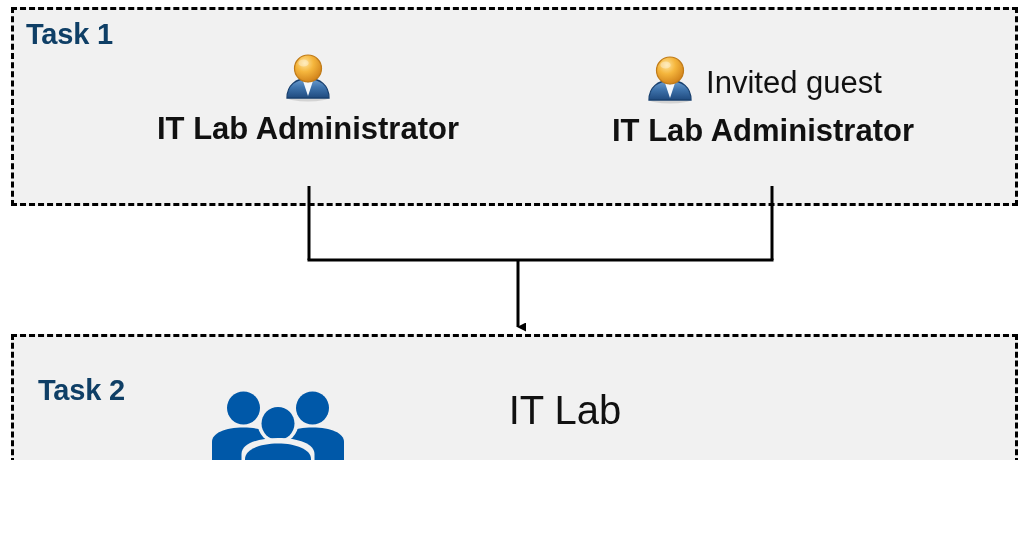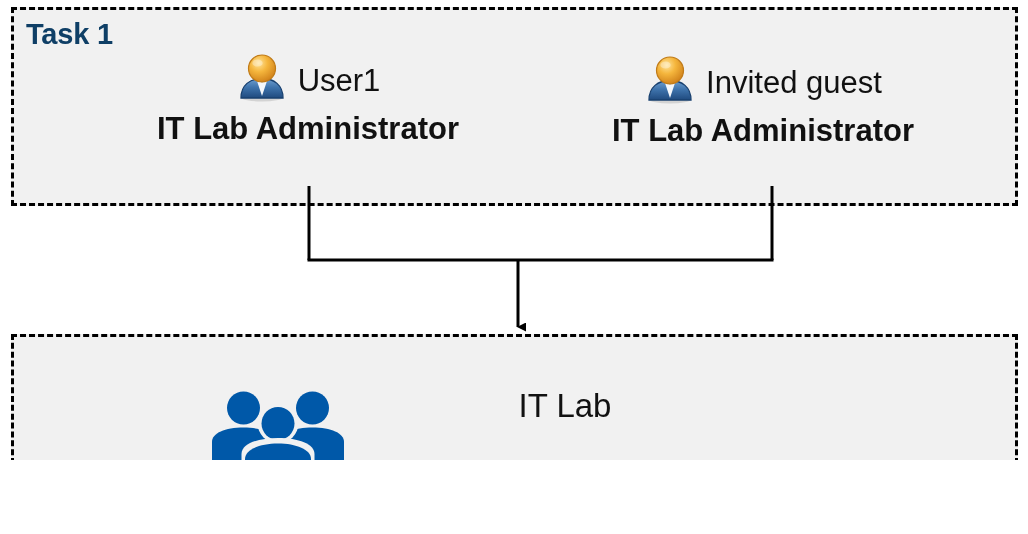--- a/index.html
+++ b/index.html
@@ -86,21 +86,21 @@
     position: absolute;
     left: 208px;
     top: 386px;
   }
   #group-label {
     position: absolute;
     left: 400px;
     top: 385px;
     width: 330px;
     text-align: center;
-    font-size: 33px;
+    font-size: 40px;
     color: #111111;
     line-height: 1.28;
   }
 
   
   #connector-svg {
     position: absolute;
     left: 0;
     top: 0;
     width: 1028px;
@@ -134,21 +134,20 @@
             </linearGradient>
           </defs>
           <ellipse cx="26" cy="45.5" rx="21" ry="4" fill="#000" opacity="0.12"></ellipse>
           <path d="M5 46 C5 33 14 26.5 26 26.5 C38 26.5 47 33 47 46 Z" fill="url(#bodyGradA)"></path>
           <path d="M5 46 C5 33 14 26.5 26 26.5 C38 26.5 47 33 47 46 Z" fill="none" stroke="#18406f" stroke-width="1.3"></path>
           <path d="M20.5 27.5 L26 44 L31.5 27.5 L26 30.5 Z" fill="#f4f7fb"></path>
           <circle cx="26" cy="16.5" r="13.5" fill="url(#headGradA)" stroke="#c07b18" stroke-width="1.2"></circle>
           <ellipse cx="21.5" cy="11" rx="5.2" ry="3.6" fill="#ffffff" opacity="0.35"></ellipse>
         </svg>
       </span>
-      <span class="person-name">User1</span>
     </div>
     <div class="person-role">IT Lab Administrator</div>
   </div>
 
   <div id="person-guest" class="person">
     <div class="person-top">
       <span>
         <svg width="52" height="52" viewBox="0 0 52 52" aria-hidden="true">
           <defs>
             <radialGradient id="headGradB" cx="38%" cy="30%" r="72%">
@@ -170,20 +169,21 @@
           <ellipse cx="21.5" cy="11" rx="5.2" ry="3.6" fill="#ffffff" opacity="0.35"></ellipse>
         </svg>
       </span>
       <span class="person-name">Invited guest</span>
     </div>
     <div class="person-role">IT Lab Administrator</div>
   </div>
 
   <div id="task2-box" class="task-box"></div>
 
+  <div id="task2-label" class="task-label">Task 2</div>
 
   <div id="group-icon-wrap">
     <svg width="140" height="95" viewBox="0 0 140 95" aria-hidden="true">
       <g fill="#0058a8">
 
         <circle cx="35.5" cy="22" r="16.5"></circle>
         <path d="M4 75 L4 56 C4 47 17 41.5 35.5 41.5 C54 41.5 67 47 67 56 L67 75 Z"></path>
 
         <circle cx="104.5" cy="22" r="16.5"></circle>
         <path d="M73 75 L73 56 C73 47 86 41.5 104.5 41.5 C123 41.5 136 47 136 56 L136 75 Z"></path>

